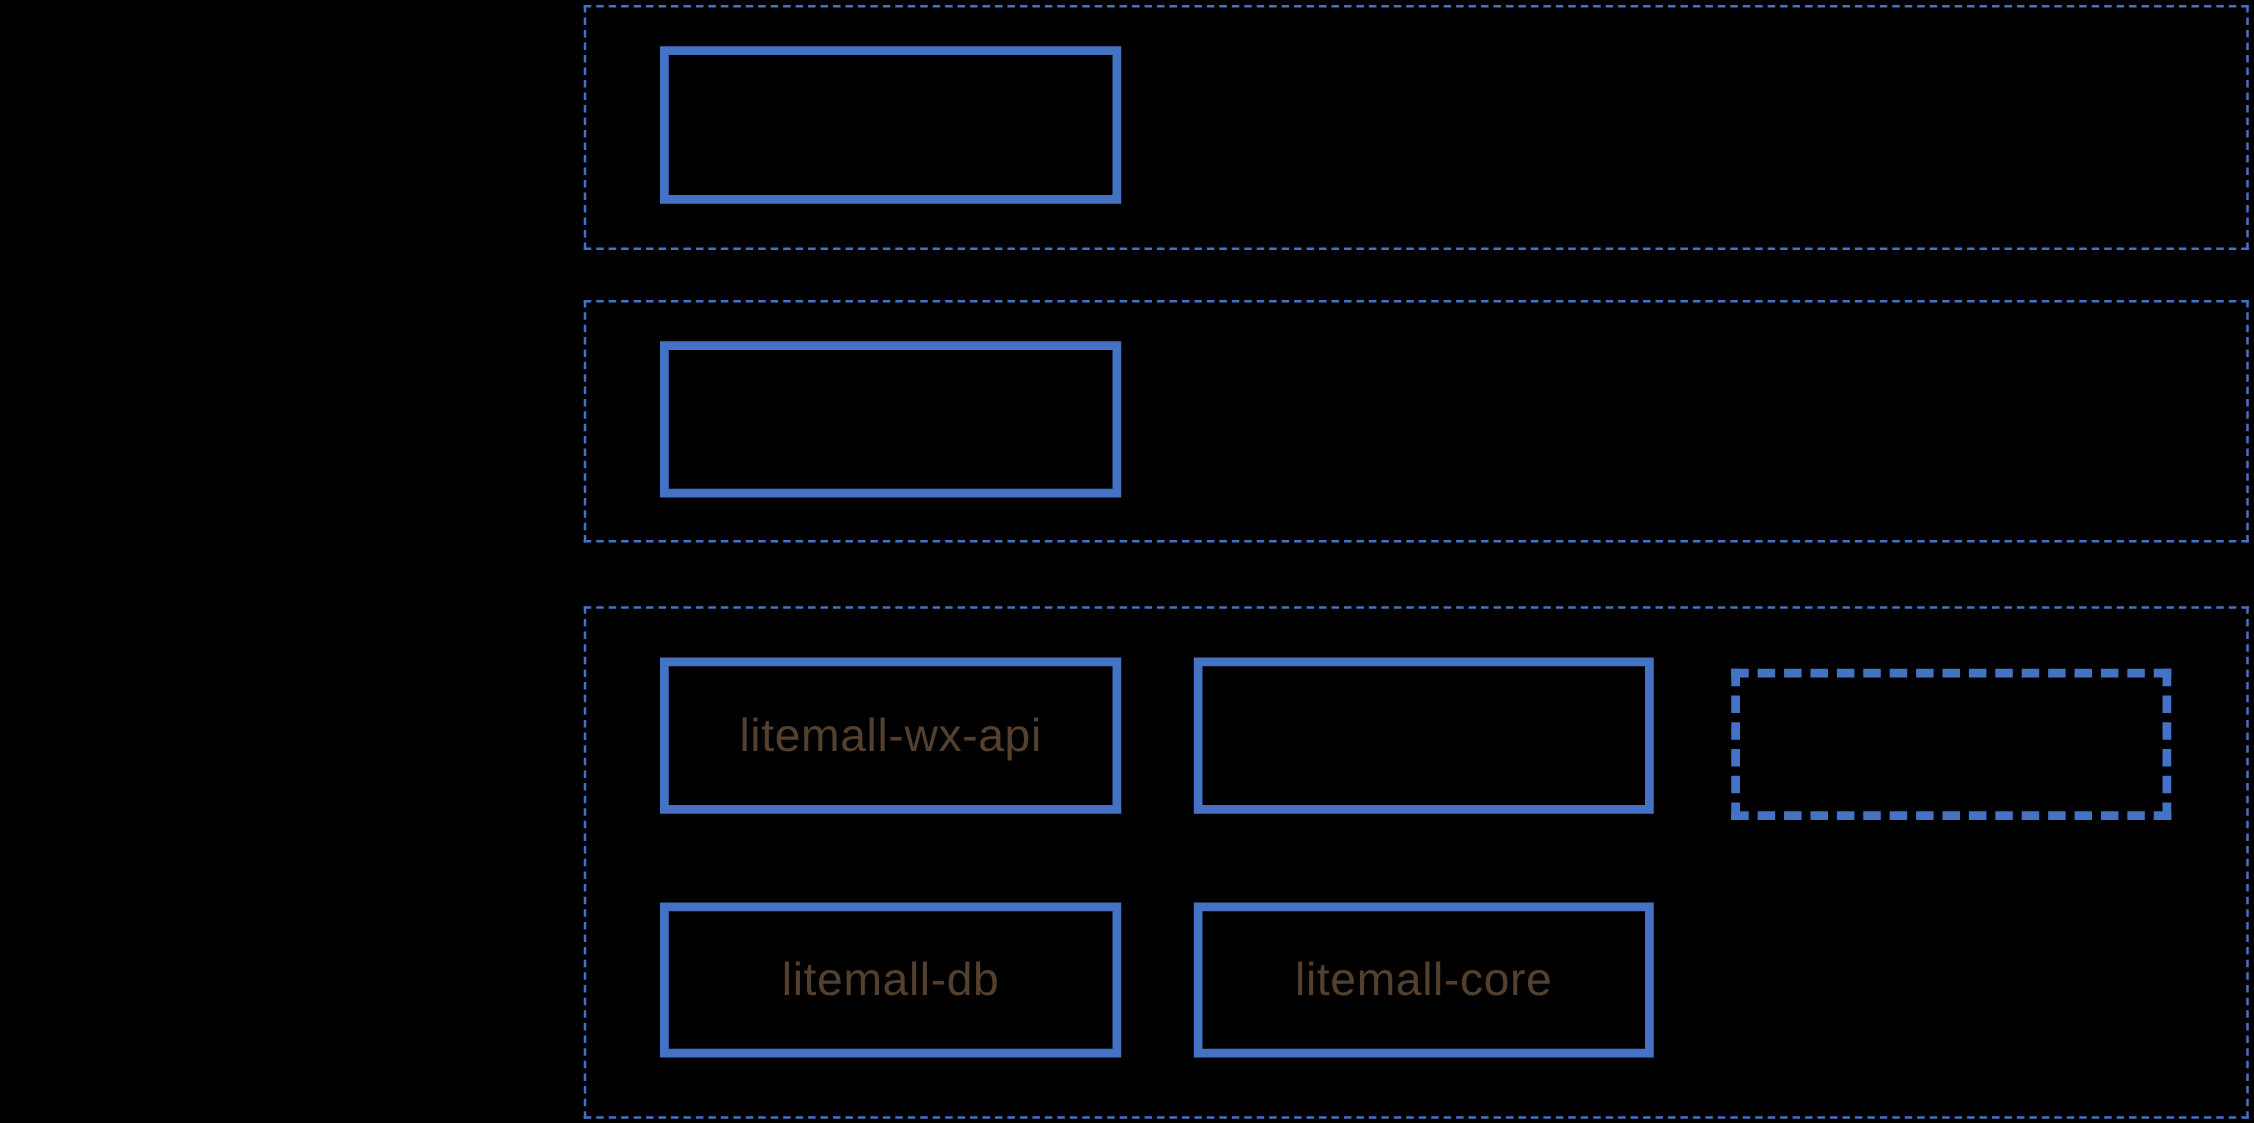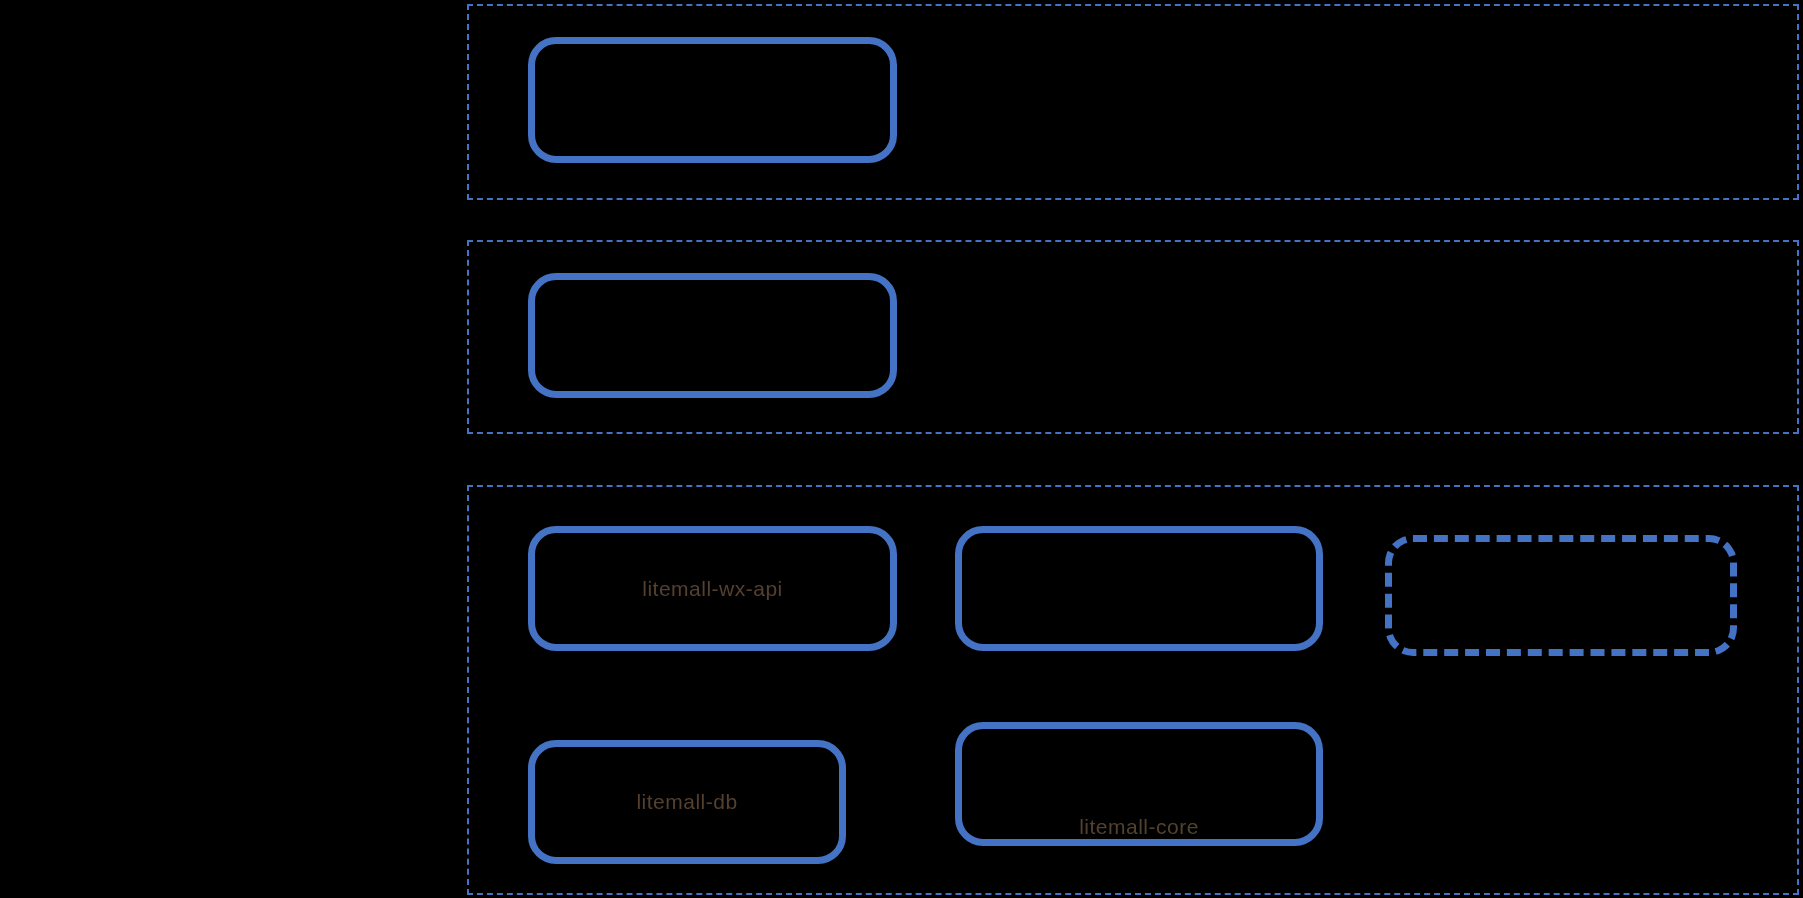--- a/index.html
+++ b/index.html
@@ -27,39 +27,38 @@
   .tier2 { top: 240px; height: 194px; }
   .tier3 { top: 485px; height: 410px; }
 
   
   .mbox {
     position: absolute;
     box-sizing: border-box;
     display: flex;
     align-items: center;
     justify-content: center;
-    font-size: 21px;
+    font-size: 37px;
     font-weight: 300;
     letter-spacing: 0.5px;
     color: #54402f;
     background: #000000;
-    border-radius: 28px;
   }
   .solid  { border: 7px solid  #4472C4; }
   .dashed { border: 7px dashed #4472C4; }
 
   
   .box-top    { left: 59px;  top: 31px;  width: 369px; height: 126px; }
   .box-mid    { left: 59px;  top: 31px;  width: 369px; height: 125px; }
 
   .box-r1c1   { left: 59px;  top: 39px;  width: 369px; height: 125px; }
   .box-r1c2   { left: 486px; top: 39px;  width: 368px; height: 125px; }
   .box-r1c3   { left: 916px; top: 48px;  width: 352px; height: 121px; }
-  .box-r2c1   { left: 59px;  top: 253px; width: 318px; height: 124px; }
-  .box-r2c2   { left: 486px; top: 235px; width: 368px; height: 124px; align-items: flex-end; }
+  .box-r2c1   { left: 59px;  top: 235px; width: 369px; height: 124px; }
+  .box-r2c2   { left: 486px; top: 235px; width: 368px; height: 124px; }
   .box-r2c3   { left: 916px; top: 240px; width: 352px; height: 122px; }
 </style>
 </head>
 <body>
 
 <div class="stage">
 
   <div class="tier tier1">
     <div class="mbox solid box-top">
       <span></span>

